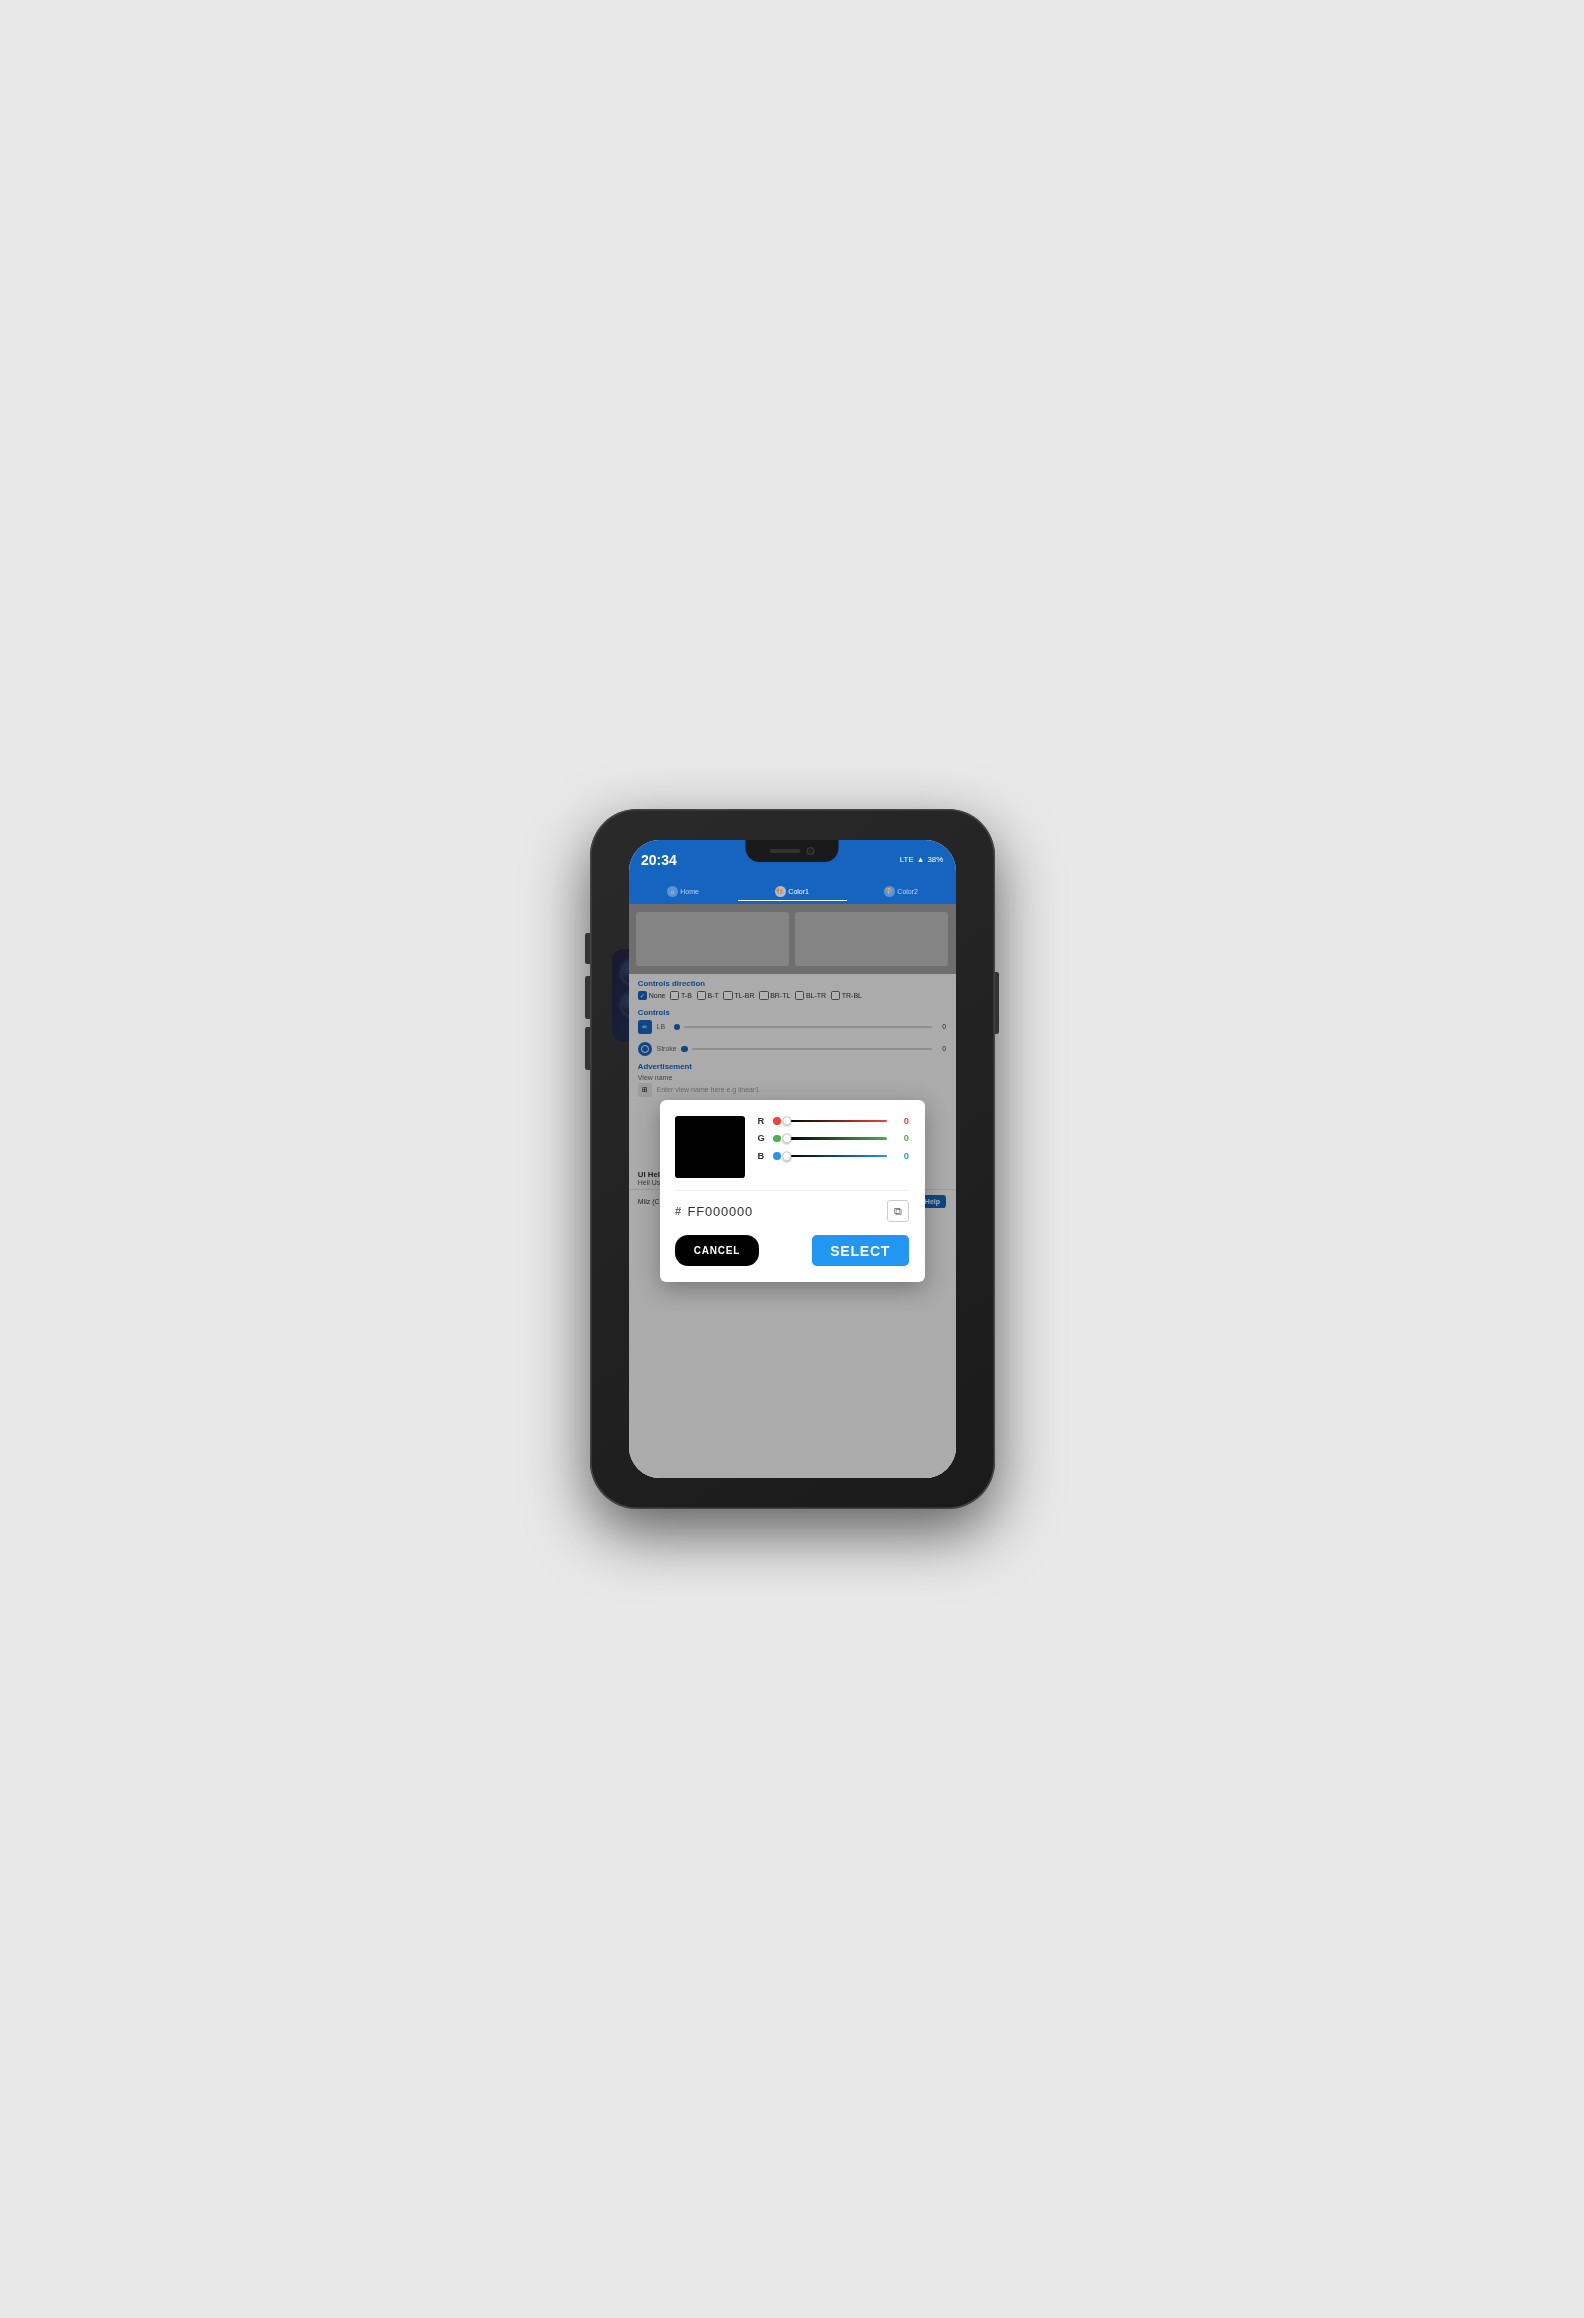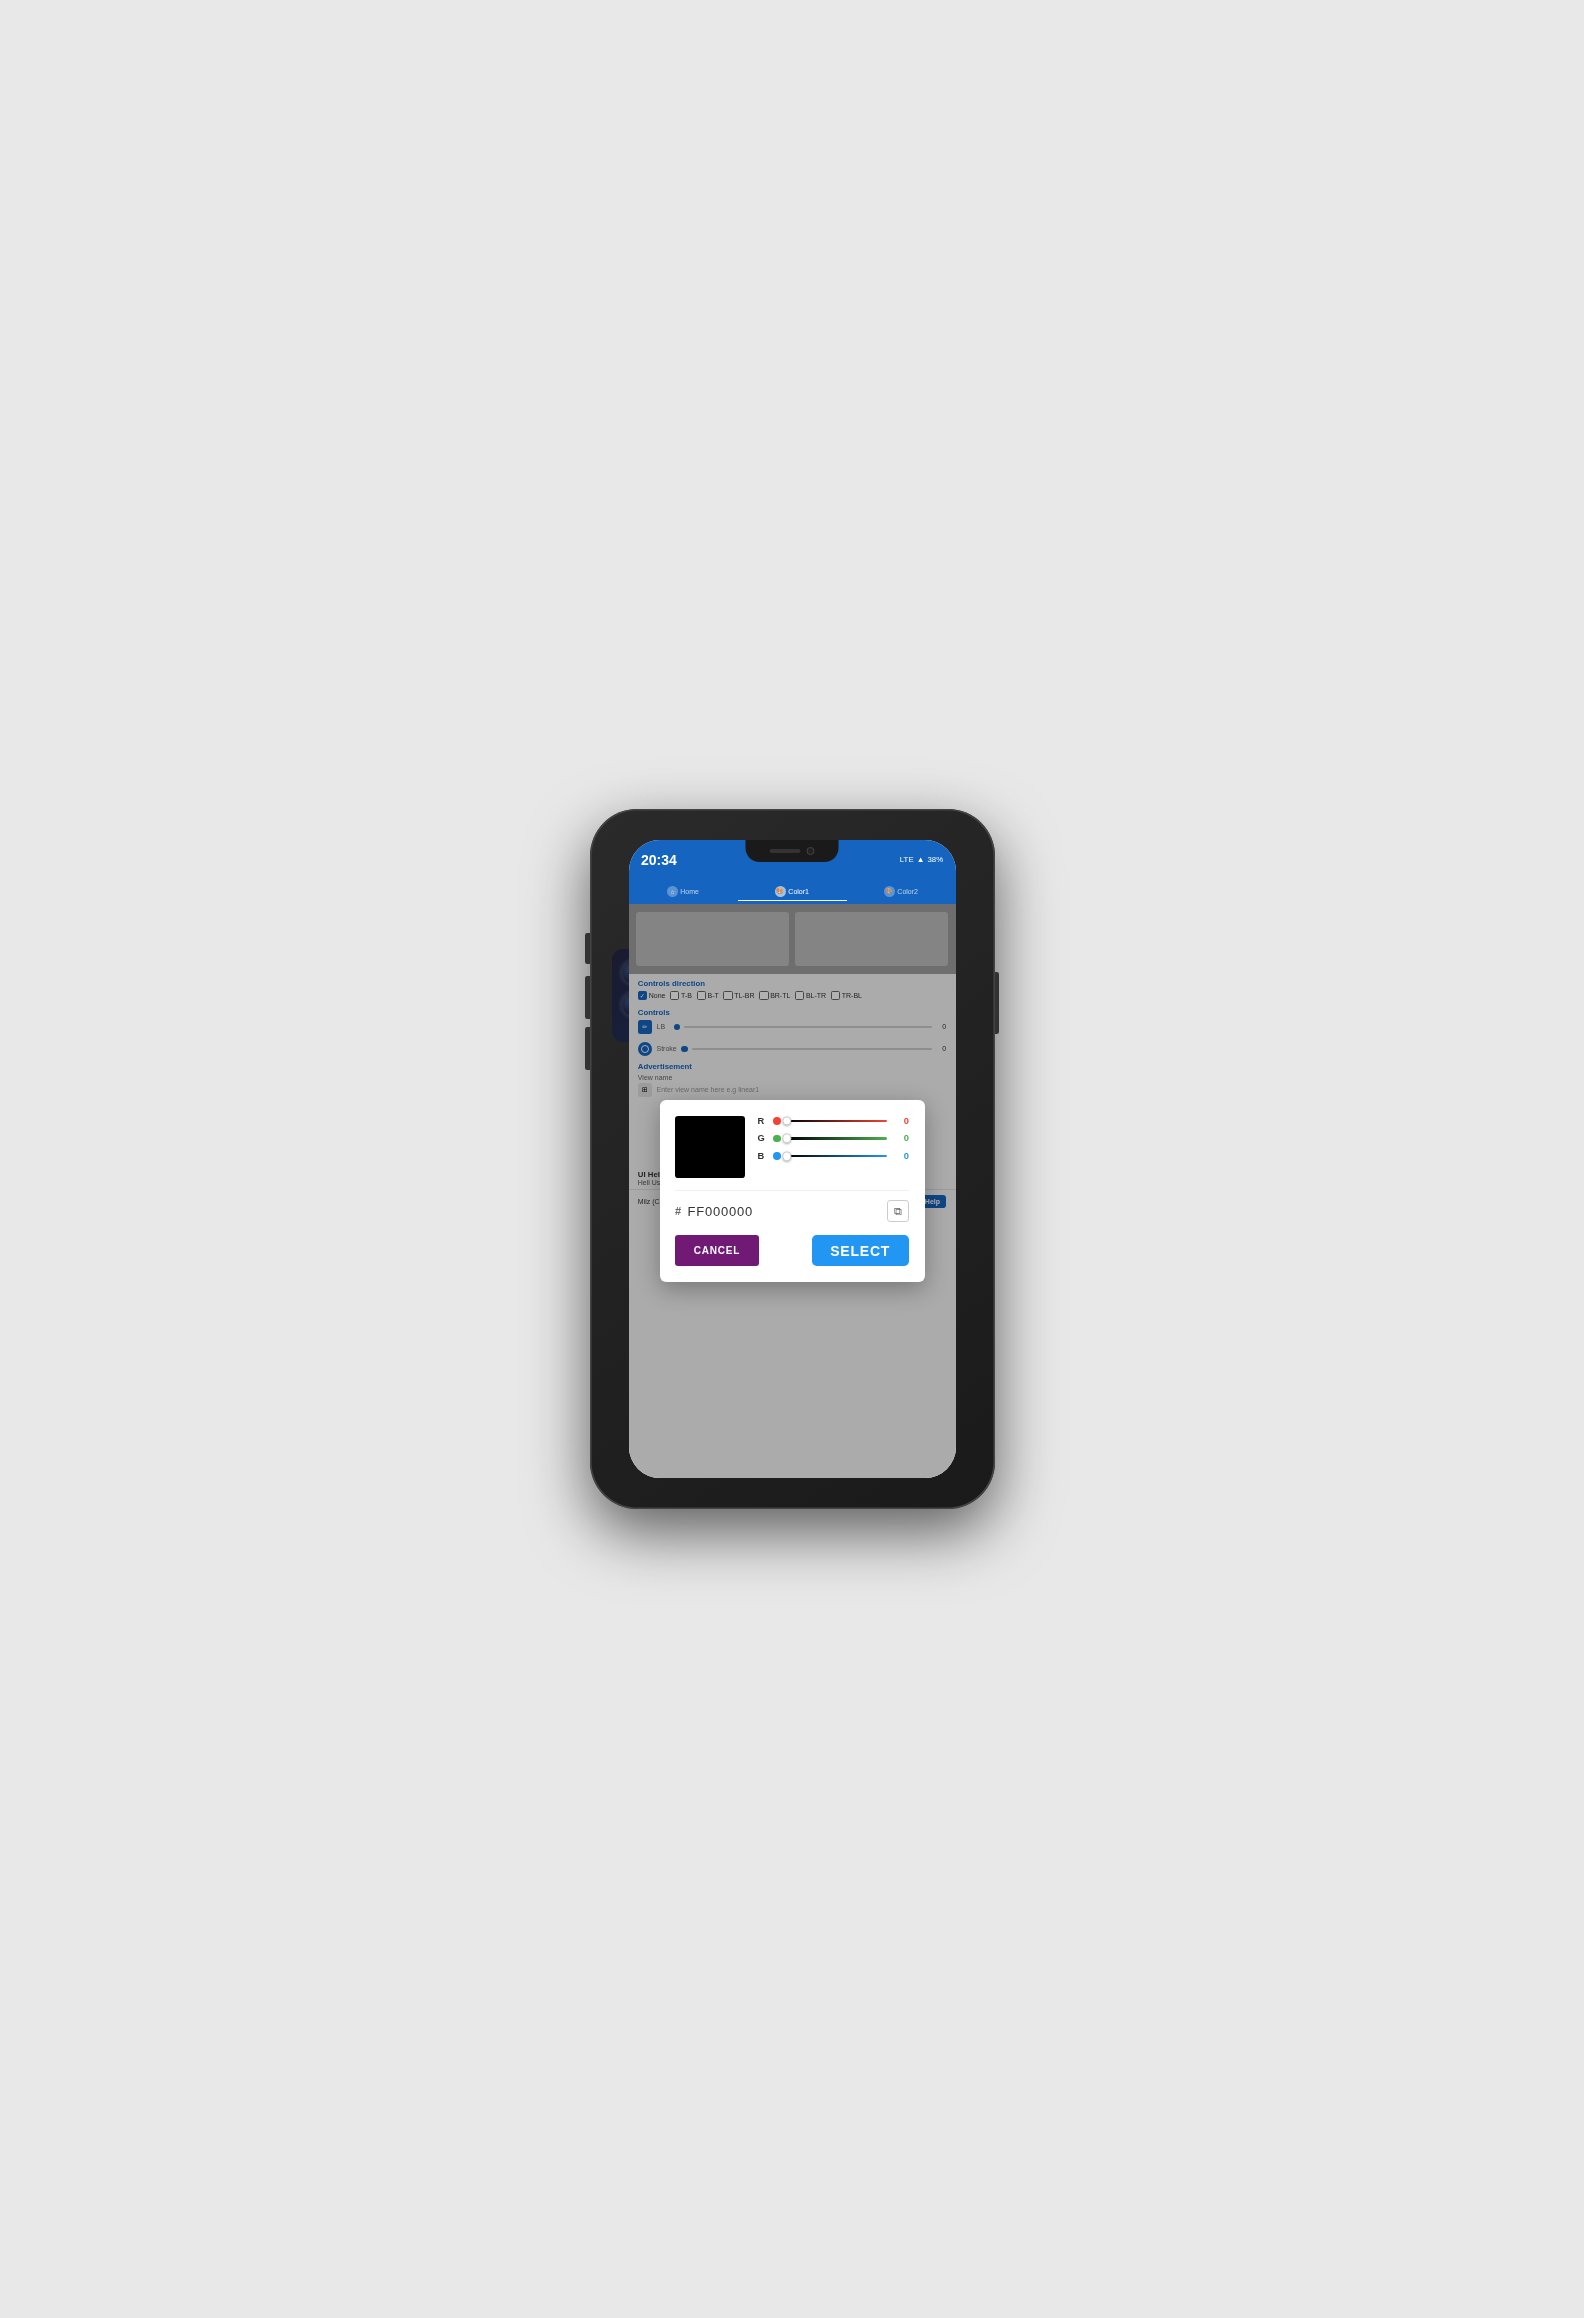--- a/index.html
+++ b/index.html
@@ -452,24 +452,24 @@
     }
 
     
     .dialog-buttons {
       display: flex;
       justify-content: space-between;
       gap: 7.8px;
     }
 
     .btn-cancel {
-      background: #701a75;
+      background: #000000;
       color: white;
       border: none;
-      border-radius: 3px;
+      border-radius: 13px;
       padding: 7.8px 18.7px;
       font-size: 10px;
       font-weight: bold;
       cursor: pointer;
       letter-spacing: 0.8px;
     }
 
     .btn-select {
       background: #2196f3;
       color: white;

